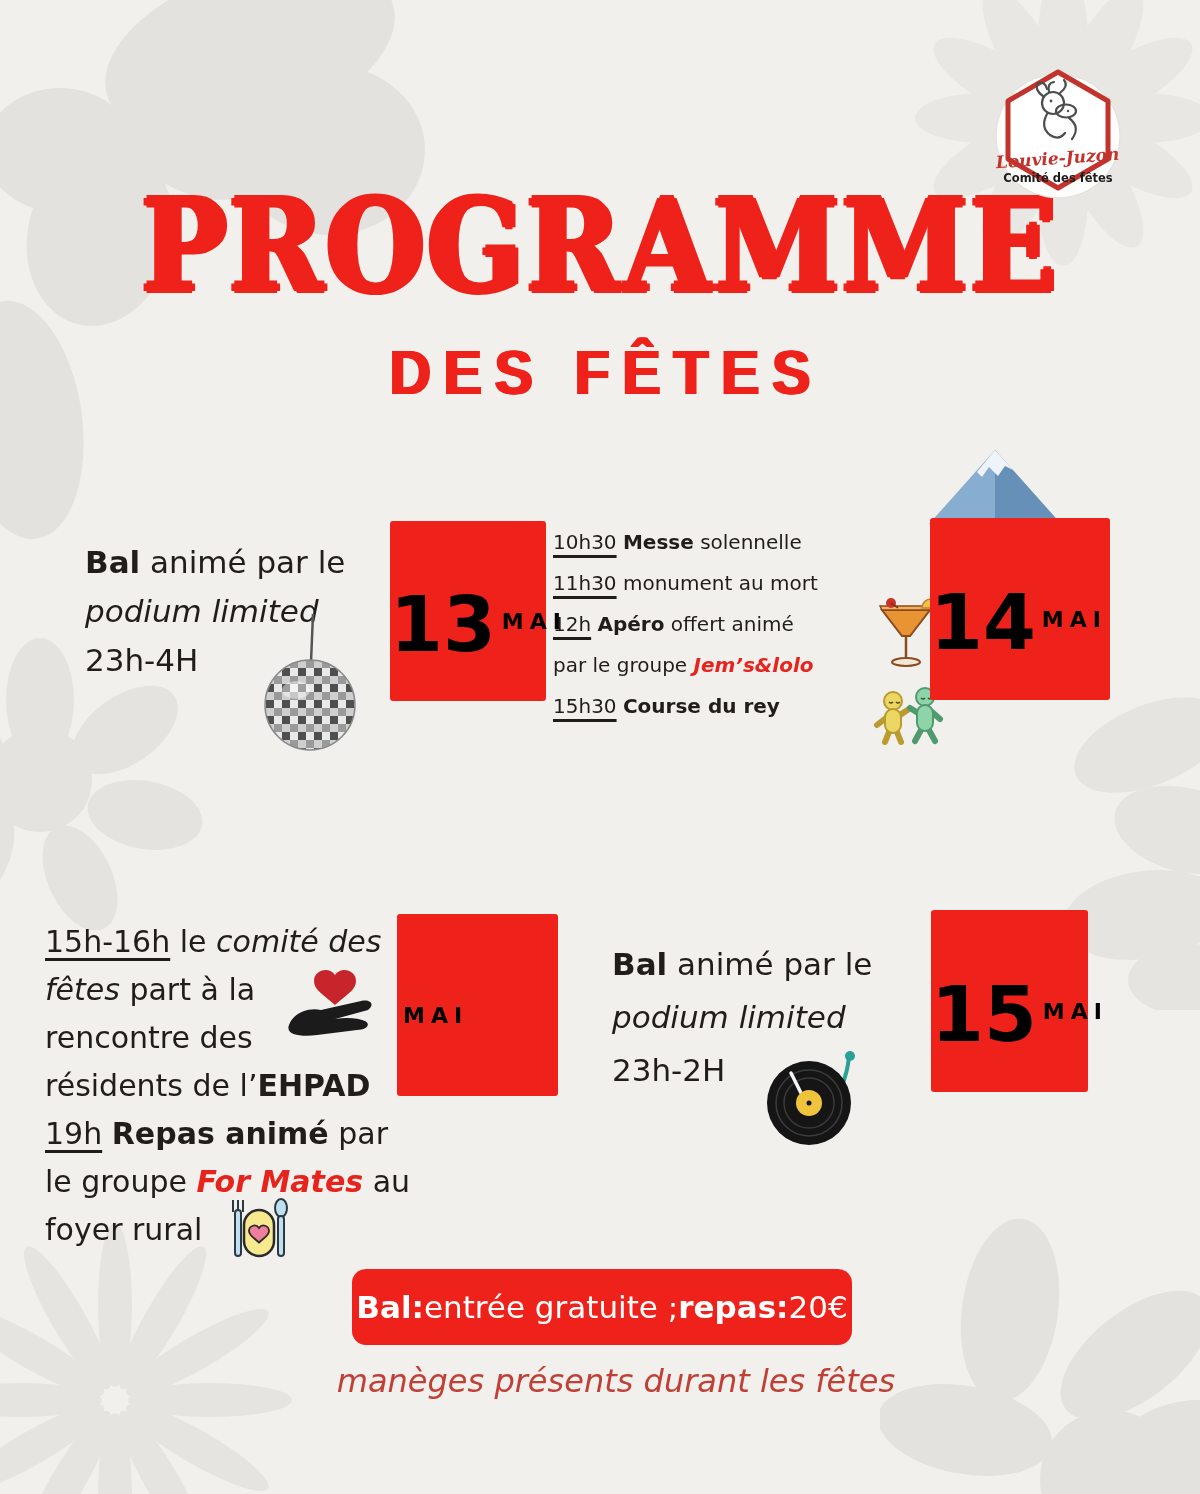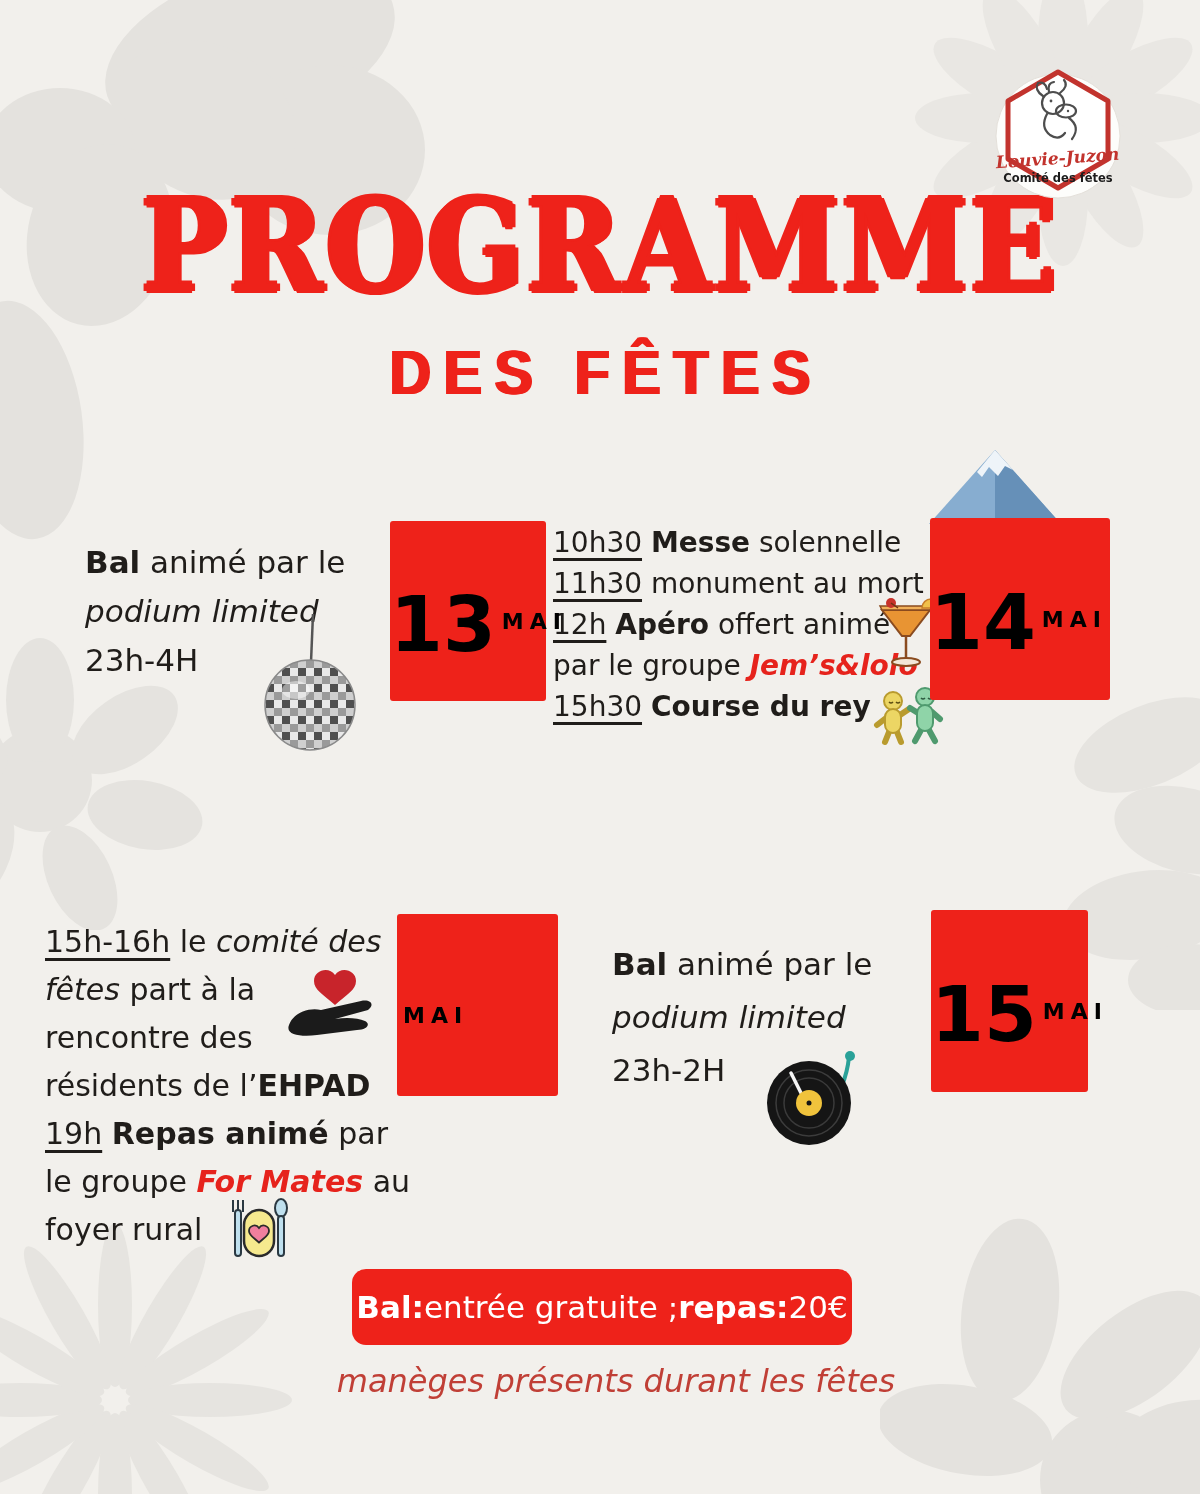--- a/index.html
+++ b/index.html
@@ -26,21 +26,21 @@
   .day-mon{font-weight:bold;font-size:22px;line-height:1;letter-spacing:6px;text-indent:6px;margin-top:22px;}
   #sq13{left:390px;top:521px;width:156px;height:180px;}
   #sq14{left:930px;top:518px;width:180px;height:182px;}
   #sq15{left:397px;top:914px;width:161px;height:182px;}
   #sq16{left:931px;top:910px;width:157px;height:182px;}
 
   
   .evt{position:absolute;z-index:1;}
   .evt .line{white-space:nowrap;}
   #evt13{left:85px;top:538px;font-size:31px;line-height:49px;}
-  #evt14{left:553px;top:522px;font-size:28px;line-height:41px;}
+  #evt14{left:553px;top:522px;font-size:20px;line-height:41px;}
   #evt15{left:45px;top:918px;font-size:30px;line-height:48px;}
   #evt16{left:612px;top:938px;font-size:31px;line-height:53px;}
   .b{font-weight:bold;}
   .i{font-style:italic;}
   .u{text-decoration:underline;text-decoration-thickness:2.5px;text-underline-offset:6px;}
   .red{color:#e6231c;font-weight:bold;font-style:italic;}
 
   
   .banner{position:absolute;left:352px;top:1269px;width:500px;height:76px;background:#ee221a;
     color:#fff;display:flex;align-items:center;justify-content:center;font-size:31px;

